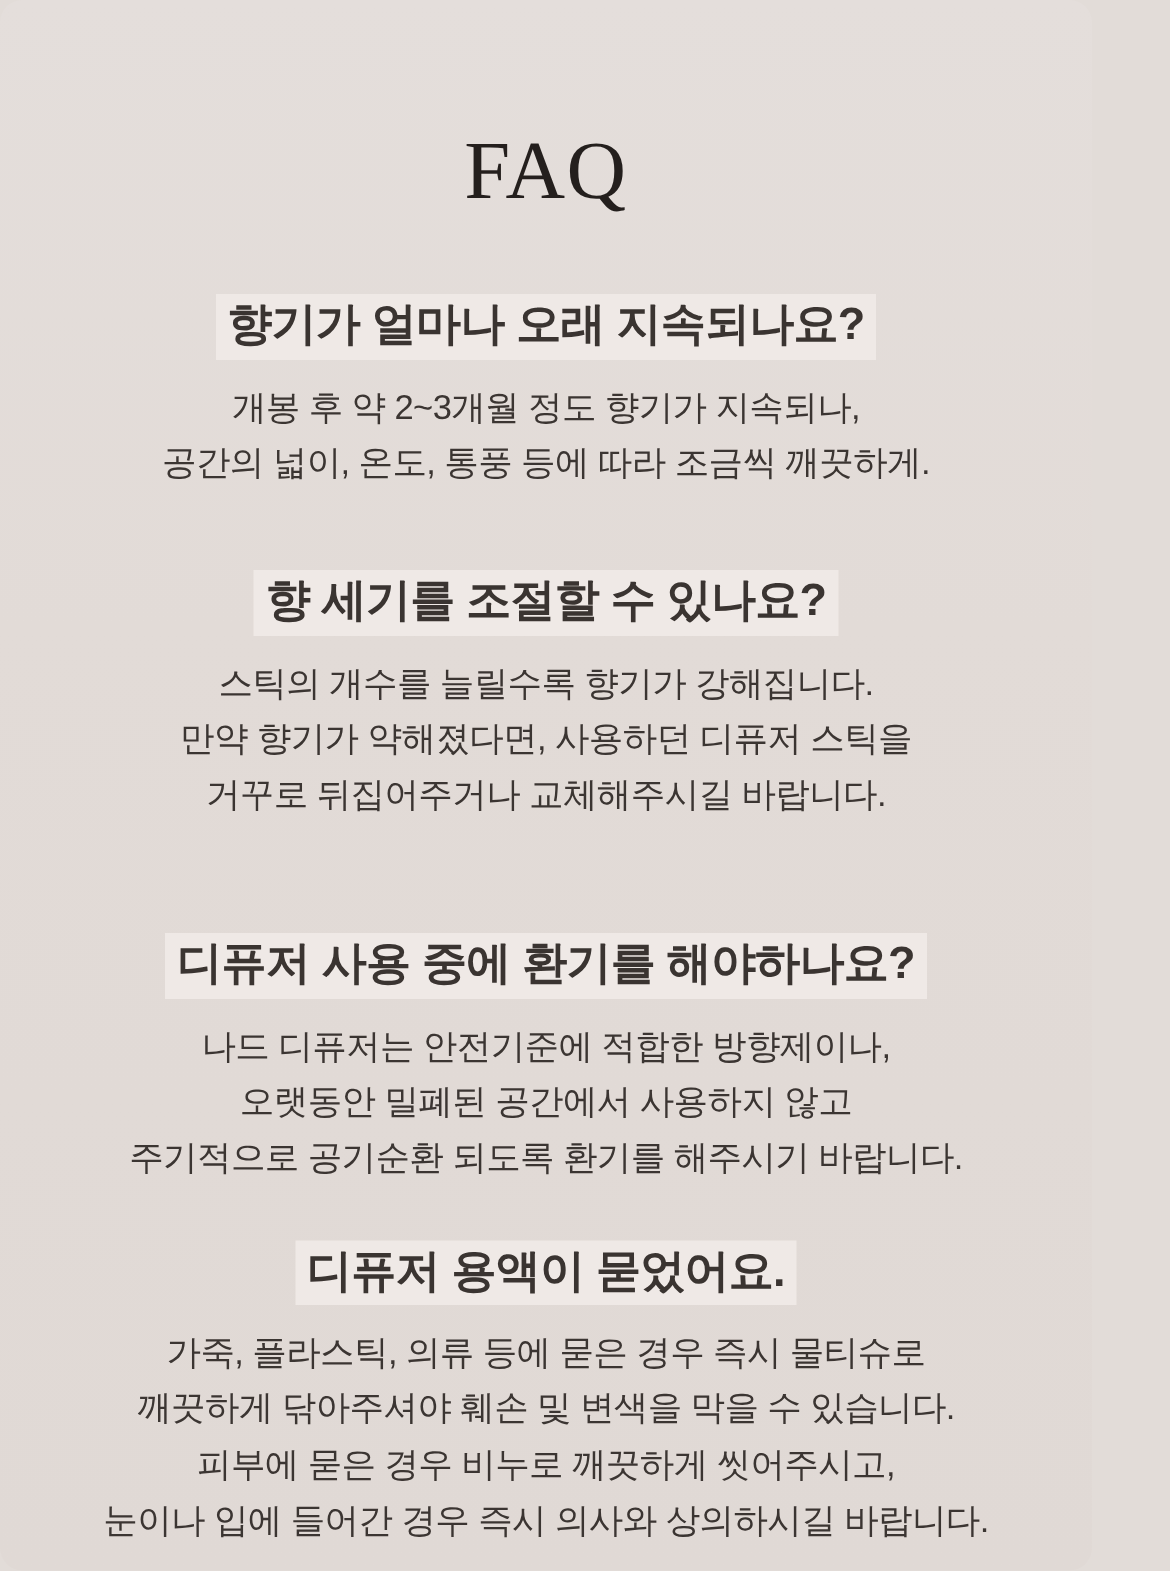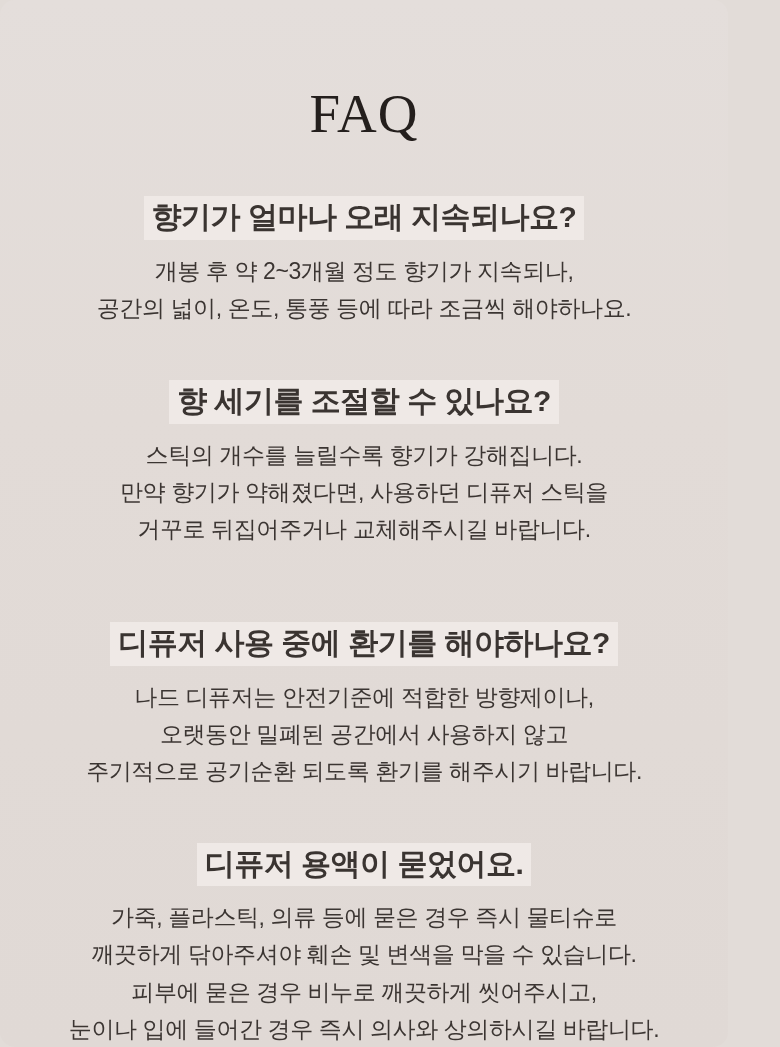--- a/index.html
+++ b/index.html
@@ -55,36 +55,36 @@
     line-height: 1.62;
     color: #3b3532;
     letter-spacing: -0.4px;
   }
   .answer div {
     white-space: nowrap;
   }
   #block0 { margin-top: 55px; }
   #block1 { margin-top: 53px; }
   #block2 { margin-top: 74px; }
-  #block3 { margin-top: 52px; }
+  #block3 { margin-top: 36px; }
 </style>
 </head>
 <body>
 
 <div class="page">
 
   <div class="faq-title">FAQ</div>
 
   <div class="qa-block" id="block0">
     <div class="q-wrap">
       <span class="question">향기가 얼마나 오래 지속되나요?</span>
     </div>
     <div class="answer">
       <div>개봉 후 약 2~3개월 정도 향기가 지속되나,</div>
-      <div>공간의 넓이, 온도, 통풍 등에 따라 조금씩 해야하나요.</div>
+      <div>공간의 넓이, 온도, 통풍 등에 따라 조금씩 깨끗하게.</div>
     </div>
   </div>
 
   <div class="qa-block" id="block1">
     <div class="q-wrap">
       <span class="question">향 세기를 조절할 수 있나요?</span>
     </div>
     <div class="answer">
       <div>스틱의 개수를 늘릴수록 향기가 강해집니다.</div>
       <div>만약 향기가 약해졌다면, 사용하던 디퓨저 스틱을</div>

